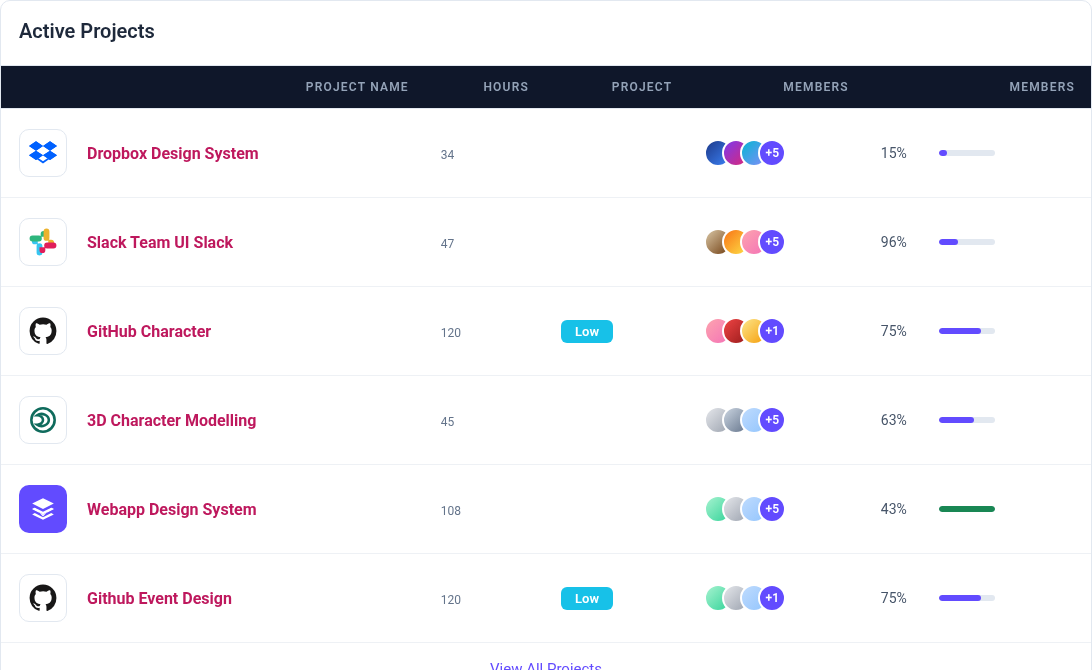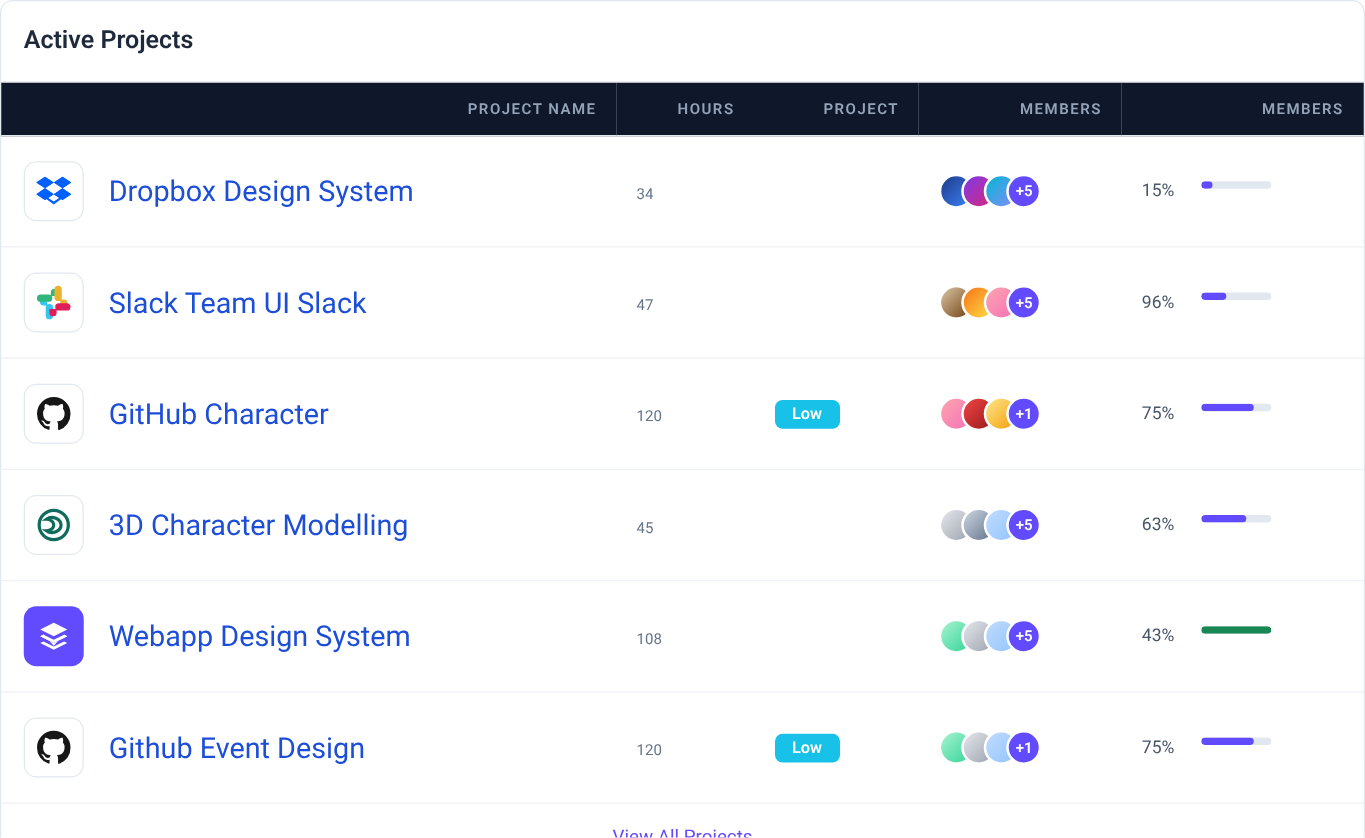--- a/index.html
+++ b/index.html
@@ -55,23 +55,23 @@
     border: 1px solid #e2e8f0;
     border-radius: 10px;
     display: flex;
     align-items: center;
     justify-content: center;
     background: #fff;
     flex-shrink: 0;
   }
   .brand.filled { border: none; }
   .proj-name {
-    font-size: 23px;
-    font-weight: 400;
-    color: #1d4ed8;
+    font-size: 16px;
+    font-weight: 700;
+    color: #be185d;
   }
   .hours-val {
     color: #64748b;
     font-size: 12px;
   }
   .badge {
     display: inline-block;
     font-size: 13px;
     font-weight: 600;
     color: #fff;
@@ -96,22 +96,22 @@
     flex-shrink: 0;
   }
   .av:first-child { margin-left: 0; }
   .av-more {
     background: #624bff;
     color: #fff;
     font-size: 12px;
   }
   .prog-wrap {
     display: flex;
-    align-items: flex-start;
-    gap: 4px;
+    align-items: center;
+    gap: 14px;
   }
   .prog-pct {
     color: #475569;
     font-size: 14px;
     min-width: 44px;
   }
   .prog-bar {
     width: 56px;
     height: 6px;
     background: #e2e8f0;

